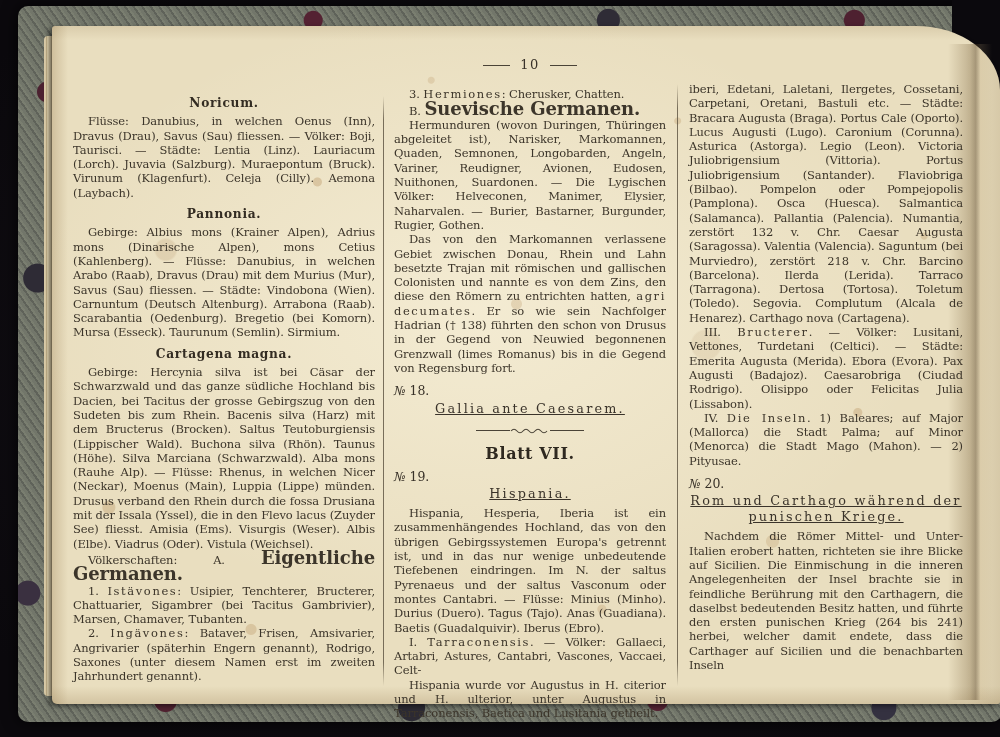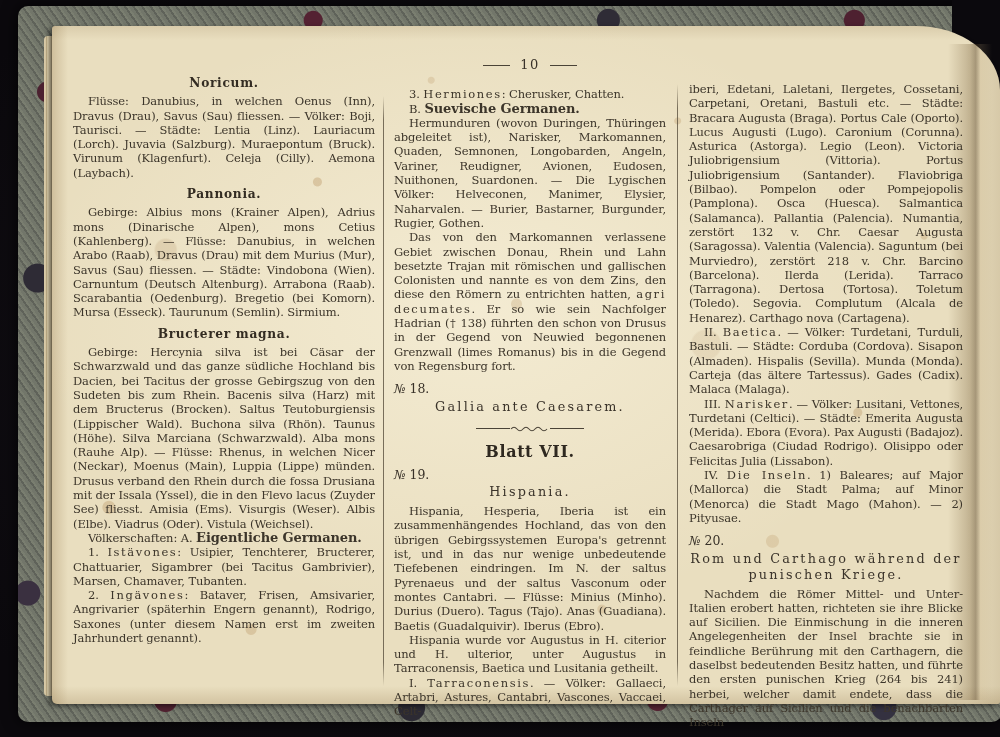--- a/index.html
+++ b/index.html
@@ -63,44 +63,44 @@
       radial-gradient(circle at 40% 8%, rgba(165,118,60,.18) 0 3px, rgba(165,118,60,0) 4px),
       radial-gradient(circle at 76% 76%, rgba(165,118,60,.18) 0 6px, rgba(165,118,60,0) 7px),
       radial-gradient(circle at 12% 33%, rgba(150,105,55,.14) 0 10px, rgba(150,105,55,0) 12px),
       radial-gradient(circle at 69% 47%, rgba(150,105,55,.10) 0 14px, rgba(150,105,55,0) 16px);
   }
   
   .col{
     position:absolute;text-align:justify;color:#3c352a;
     font-size:11.5px;line-height:14.3px;letter-spacing:-0.1px;
   }
-  #col-left{left:73px;top:76px;width:302px;}
+  #col-left{left:73px;top:96px;width:302px;}
   #col-middle{left:394px;top:58px;width:272px;}
   #col-right{left:689px;top:82px;width:274px;}
   .rule{position:absolute;width:1px;
     background:linear-gradient(180deg, rgba(90,80,62,0), rgba(90,80,62,.8) 4%, rgba(90,80,62,.8) 96%, rgba(90,80,62,0));}
   #rule-1{left:383px;top:96px;height:590px;}
   #rule-2{left:677px;top:84px;height:602px;}
   .pagehead{display:flex;justify-content:center;align-items:center;gap:10px;margin-bottom:15px;}
   .pagerule{width:27px;height:1px;background:#4a4337;}
   .pagenum{font-size:13px;letter-spacing:1.5px;color:#39322a;}
   
   .blk-h{text-align:center;font-weight:bold;font-size:12.2px;letter-spacing:.7px;margin:7px 0 4px;color:#332c22;}
   .blk-h:first-child{margin-top:0;}
   .blk-p{text-indent:15px;}
   .blk-p0{}
   .blk-no{text-align:left;font-size:12.5px;margin:9px 0 1px;color:#383128;}
-  .blk-csp{text-align:center;font-size:12.8px;letter-spacing:2.2px;margin:2px 0 4px;color:#3a332a;line-height:16px;}
+  .blk-csp{text-align:center;font-size:12.8px;letter-spacing:2.2px;margin:2px 0 4px;color:#3a332a;line-height:16px;text-decoration:underline;}
   .blk-title{text-align:center;font-weight:bold;font-size:16px;letter-spacing:.6px;margin:11px 0 2px;color:#2f2920;}
   .blk-div{display:flex;align-items:center;justify-content:center;margin:9px 0 7px;}
   .divline{width:34px;height:1px;background:#4a4337;}
   
   .s-n{}
   .s-b{font-weight:bold;}
-  .s-hb{font-weight:bold;font-size:13px;}
+  .s-hb{font-weight:bold;font-size:18px;}
   .s-sp{letter-spacing:1.6px;}
   .s-i{font-style:italic;}
 </style>
 </head>
 <body>
 
 <div id="stage">
   <div id="cover"></div>
   <div id="corner-notch"></div>
   <div id="deckle"></div>
@@ -127,36 +127,35 @@
         <span class="divline"></span>
         <svg width="40" height="10" viewBox="0 0 40 10">
           <path d="M1 5 Q 4 1.5 7 5 T 13 5 T 19 5 T 25 5 T 31 5 T 37 5" fill="none" stroke="#4a4337" stroke-width="1.1"></path>
         </svg>
         <span class="divline"></span>
       </div>
       <div class="blk-title"><span class="s-b">Blatt VII.</span></div>
       <div class="blk-no"><span class="s-i">№ </span><span class="s-n">19.</span></div>
       <div class="blk-csp"><span class="s-n">Hispania.</span></div>
       <div class="blk-p"><span class="s-n">Hispania, Hesperia, Iberia ist ein zusammenhängendes Hochland, das von den übrigen Gebirgssystemen Europa's getrennt ist, und in das nur wenige unbedeutende Tiefebenen eindringen. Im N. der saltus Pyrenaeus und der saltus Vasconum oder montes Cantabri. — Flüsse: Minius (Minho). Durius (Duero). Tagus (Tajo). Anas (Guadiana). Baetis (Guadalquivir). Iberus (Ebro).</span></div>
+      <div class="blk-p"><span class="s-n">I. </span><span class="s-sp">Tarraconensis</span><span class="s-n">. — Völker: Gallaeci, Artabri, Astures, Cantabri, Vascones, Vaccaei, Celt-</span></div>
       <div class="blk-p"><span class="s-n">Hispania wurde vor Augustus in H. citerior und H. ulterior, unter Augustus in Tarraconensis, Baetica und Lusitania getheilt.</span></div>
-      <div class="blk-p"><span class="s-n">I. </span><span class="s-sp">Tarraconensis</span><span class="s-n">. — Völker: Gallaeci, Artabri, Astures, Cantabri, Vascones, Vaccaei, Celt-</span></div>
     </div>
   <div id="col-left" class="col">
       <div class="blk-h"><span class="s-b">Noricum.</span></div>
       <div class="blk-p"><span class="s-n">Flüsse: Danubius, in welchen Oenus (Inn), Dravus (Drau), Savus (Sau) fliessen. — Völker: Boji, Taurisci. — Städte: Lentia (Linz). Lauriacum (Lorch). Juvavia (Salzburg). Muraepontum (Bruck). Virunum (Klagenfurt). Celeja (Cilly). Aemona (Laybach).</span></div>
       <div class="blk-h"><span class="s-b">Pannonia.</span></div>
       <div class="blk-p"><span class="s-n">Gebirge: Albius mons (Krainer Alpen), Adrius mons (Dinarische Alpen), mons Cetius (Kahlenberg). — Flüsse: Danubius, in welchen Arabo (Raab), Dravus (Drau) mit dem Murius (Mur), Savus (Sau) fliessen. — Städte: Vindobona (Wien). Carnuntum (Deutsch Altenburg). Arrabona (Raab). Scarabantia (Oedenburg). Bregetio (bei Komorn). Mursa (Esseck). Taurunum (Semlin). Sirmium.</span></div>
-      <div class="blk-h"><span class="s-b">Bructerer magna.</span></div>
+      <div class="blk-h"><span class="s-b">Cartagena magna.</span></div>
       <div class="blk-p"><span class="s-n">Gebirge: Hercynia silva ist bei Cäsar der Schwarzwald und das ganze südliche Hochland bis Dacien, bei Tacitus der grosse Gebirgszug von den Sudeten bis zum Rhein. Bacenis silva (Harz) mit dem Bructerus (Brocken). Saltus Teutoburgiensis (Lippischer Wald). Buchona silva (Rhön). Taunus (Höhe). Silva Marciana (Schwarzwald). Alba mons (Rauhe Alp). — Flüsse: Rhenus, in welchen Nicer (Neckar), Moenus (Main), Luppia (Lippe) münden. Drusus verband den Rhein durch die fossa Drusiana mit der Issala (Yssel), die in den Flevo lacus (Zuyder See) fliesst. Amisia (Ems). Visurgis (Weser). Albis (Elbe). Viadrus (Oder). Vistula (Weichsel).</span></div>
       <div class="blk-p"><span class="s-n">Völkerschaften: A. </span><span class="s-hb">Eigentliche Germanen.</span></div>
       <div class="blk-p"><span class="s-n">1. </span><span class="s-sp">Istävones</span><span class="s-n">: Usipier, Tenchterer, Bructerer, Chattuarier, Sigambrer (bei Tacitus Gambrivier), Marsen, Chamaver, Tubanten.</span></div>
       <div class="blk-p"><span class="s-n">2. </span><span class="s-sp">Ingävones</span><span class="s-n">: Bataver, Frisen, Amsivarier, Angrivarier (späterhin Engern genannt), Rodrigo, Saxones (unter diesem Namen erst im zweiten Jahrhundert genannt).</span></div>
     </div>
   <div id="col-right" class="col">
       <div class="blk-p0"><span class="s-n">iberi, Edetani, Laletani, Ilergetes, Cossetani, Carpetani, Oretani, Bastuli etc. — Städte: Bracara Augusta (Braga). Portus Cale (Oporto). Lucus Augusti (Lugo). Caronium (Corunna). Asturica (Astorga). Legio (Leon). Victoria Juliobrigensium (Vittoria). Portus Juliobrigensium (Santander). Flaviobriga (Bilbao). Pompelon oder Pompejopolis (Pamplona). Osca (Huesca). Salmantica (Salamanca). Pallantia (Palencia). Numantia, zerstört 132 v. Chr. Caesar Augusta (Saragossa). Valentia (Valencia). Saguntum (bei Murviedro), zerstört 218 v. Chr. Barcino (Barcelona). Ilerda (Lerida). Tarraco (Tarragona). Dertosa (Tortosa). Toletum (Toledo). Segovia. Complutum (Alcala de Henarez). Carthago nova (Cartagena).</span></div>
-      <div class="blk-p"><span class="s-n">II. </span><span class="s-sp">Baetica</span><span class="s-n">. — Völker: Turdetani, Turduli, Bastuli. — Städte: Corduba (Cordova). Sisapon (Almaden). Hispalis (Sevilla). Munda (Monda). Carteja (das ältere Tartessus). Gades (Cadix). Malaca (Malaga).</span></div>
-      <div class="blk-p"><span class="s-n">III. </span><span class="s-sp">Narisker</span><span class="s-n">. — Völker: Lusitani, Vettones, Turdetani (Celtici). — Städte: Emerita Augusta (Merida). Ebora (Evora). Pax Augusti (Badajoz). Caesarobriga (Ciudad Rodrigo). Olisippo oder Felicitas Julia (Lissabon).</span></div>
+      <div class="blk-p"><span class="s-n">III. </span><span class="s-sp">Bructerer</span><span class="s-n">. — Völker: Lusitani, Vettones, Turdetani (Celtici). — Städte: Emerita Augusta (Merida). Ebora (Evora). Pax Augusti (Badajoz). Caesarobriga (Ciudad Rodrigo). Olisippo oder Felicitas Julia (Lissabon).</span></div>
       <div class="blk-p"><span class="s-n">IV. </span><span class="s-sp">Die Inseln</span><span class="s-n">. 1) Baleares; auf Major (Mallorca) die Stadt Palma; auf Minor (Menorca) die Stadt Mago (Mahon). — 2) Pityusae.</span></div>
       <div class="blk-no"><span class="s-i">№ </span><span class="s-n">20.</span></div>
       <div class="blk-csp"><span class="s-n">Rom und Carthago während der punischen Kriege.</span></div>
       <div class="blk-p"><span class="s-n">Nachdem die Römer Mittel- und Unter-Italien erobert hatten, richteten sie ihre Blicke auf Sicilien. Die Einmischung in die inneren Angelegenheiten der Insel brachte sie in feindliche Berührung mit den Carthagern, die daselbst bedeutenden Besitz hatten, und führte den ersten punischen Krieg (264 bis 241) herbei, welcher damit endete, dass die Carthager auf Sicilien und die benachbarten Inseln</span></div>
     </div>
 </div>
 
 </body></html>

